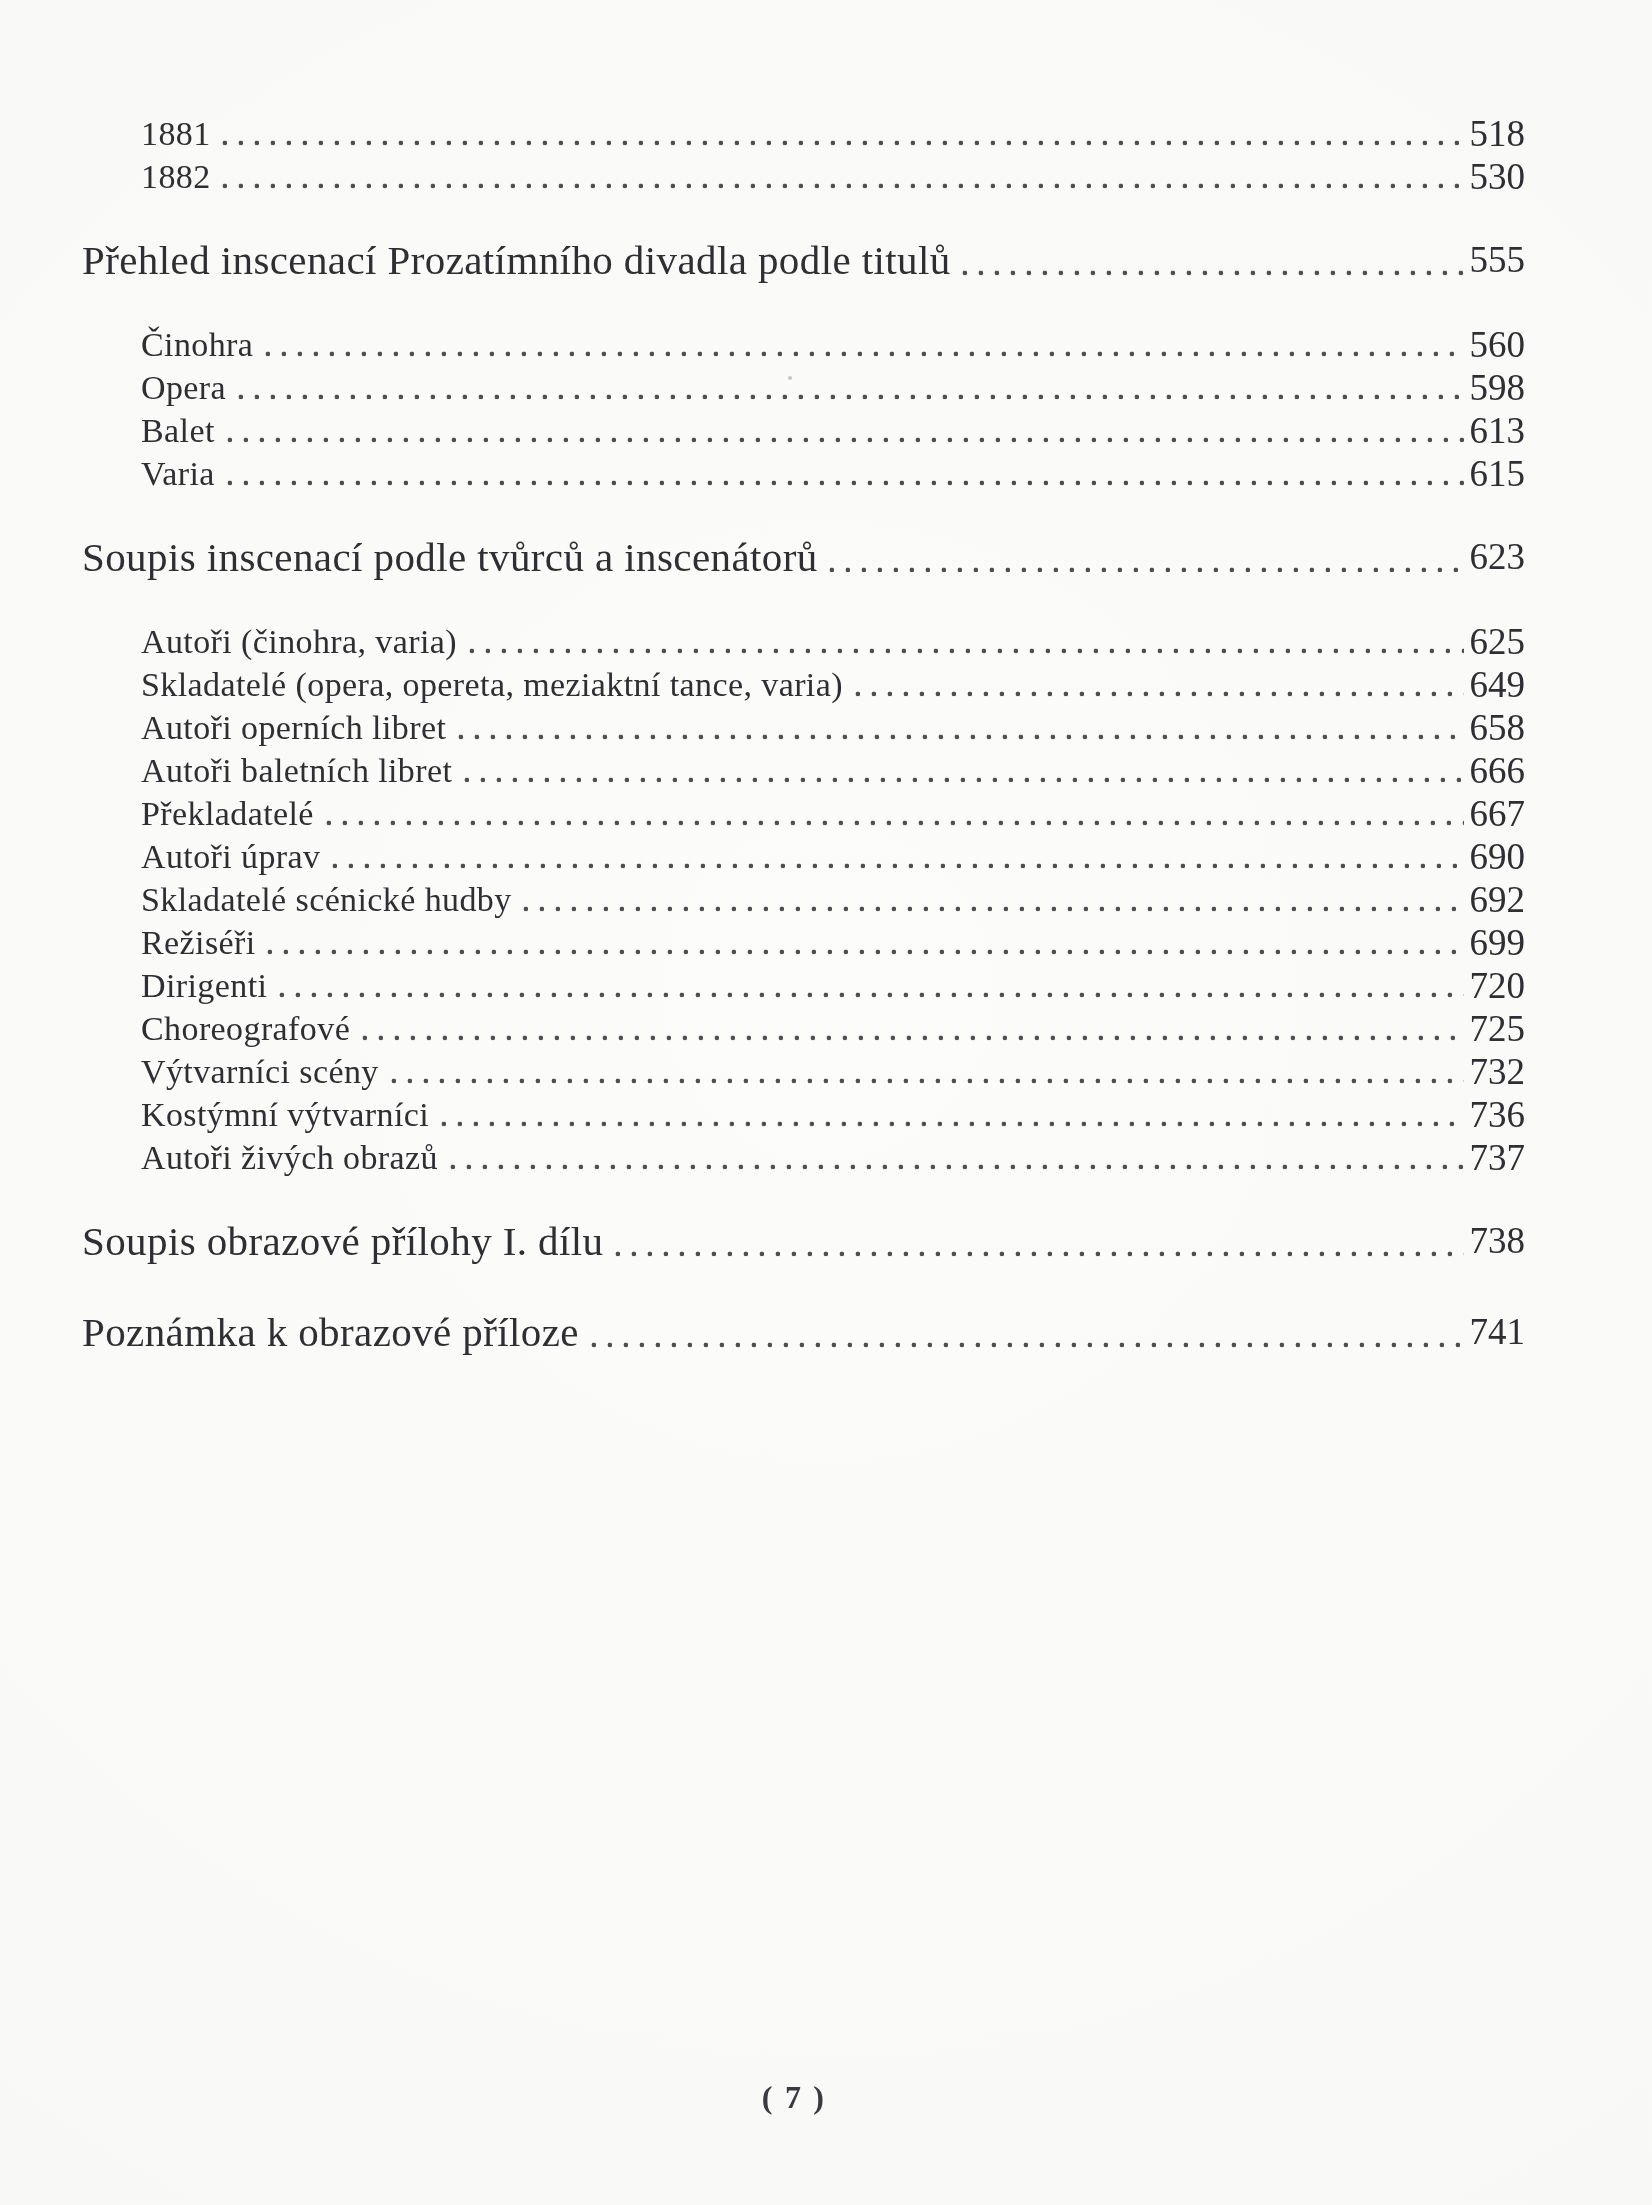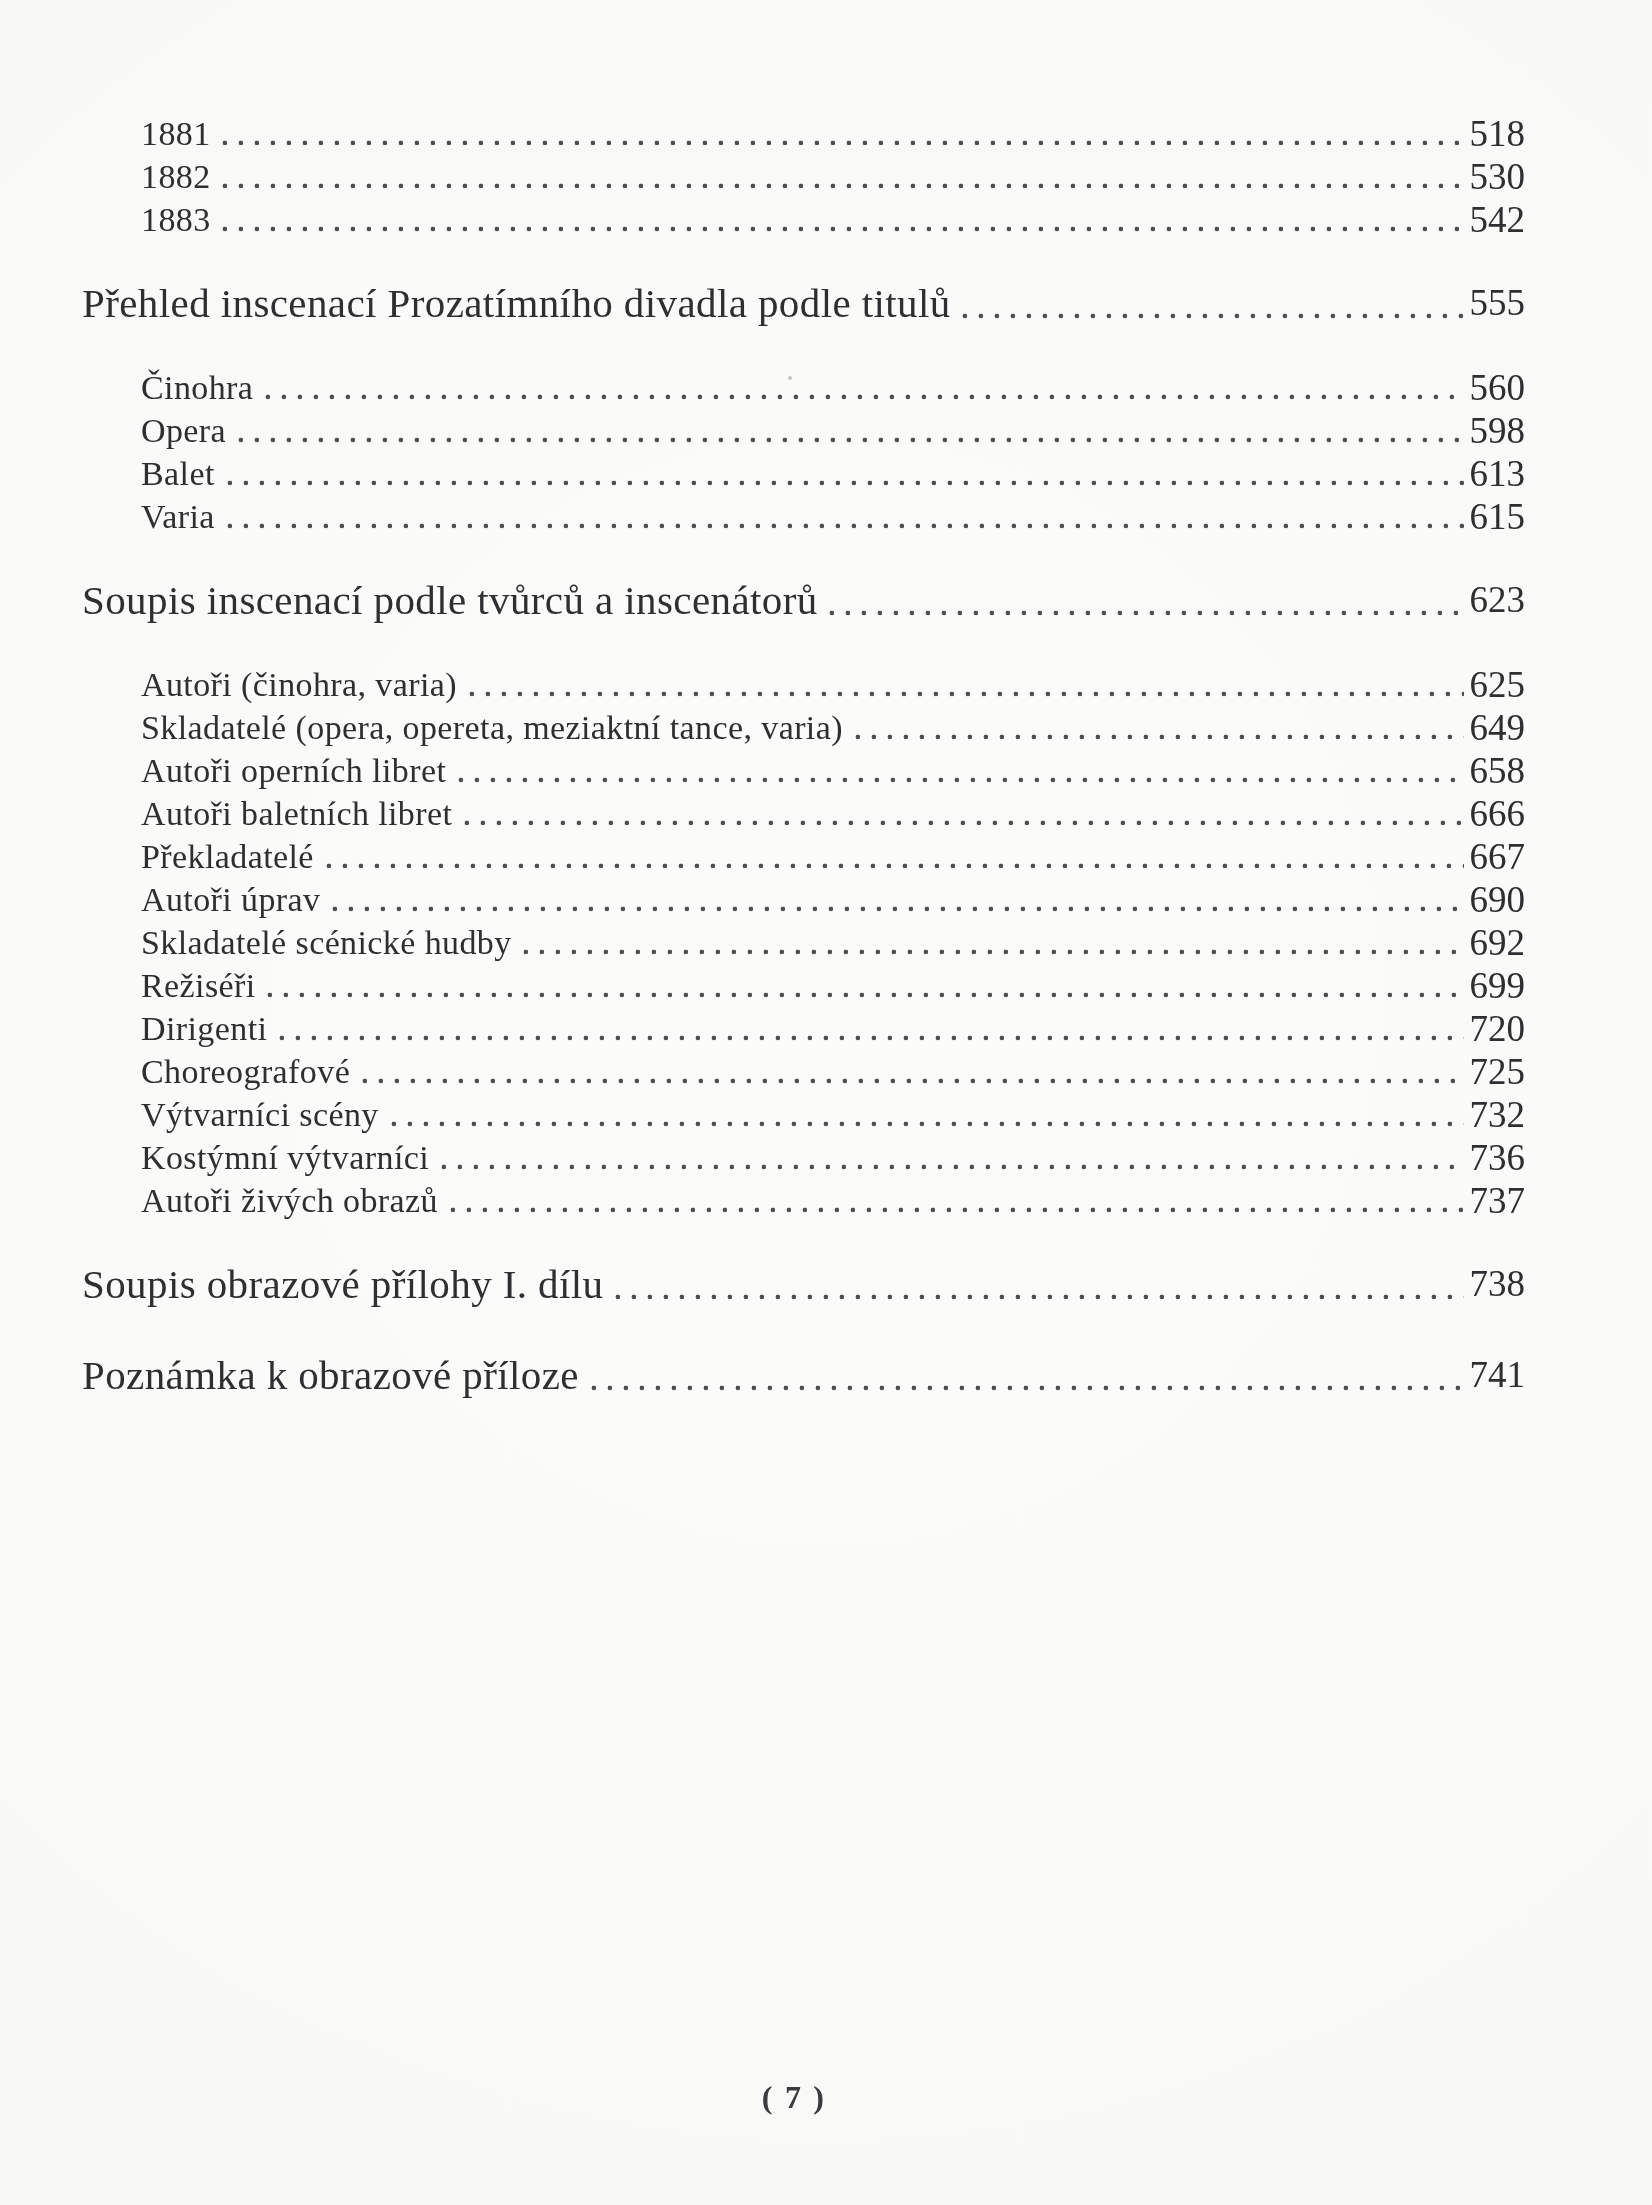--- a/index.html
+++ b/index.html
@@ -106,25 +106,20 @@
         <div class="row item-row">
           <span class="label">1881</span>
           <span class="leader"></span>
           <span class="num">518</span>
         </div>
         <div class="row item-row">
           <span class="label">1882</span>
           <span class="leader"></span>
           <span class="num">530</span>
         </div>
-        <div class="row item-row">
-          <span class="label">1883</span>
-          <span class="leader"></span>
-          <span class="num">542</span>
-        </div>
       </div>
       <div class="row heading-row">
         <span class="label">Přehled inscenací Prozatímního divadla podle titulů</span>
         <span class="leader"></span>
         <span class="num">555</span>
       </div>
       <div class="group">
         <div class="row item-row">
           <span class="label">Činohra</span>
           <span class="leader"></span>

